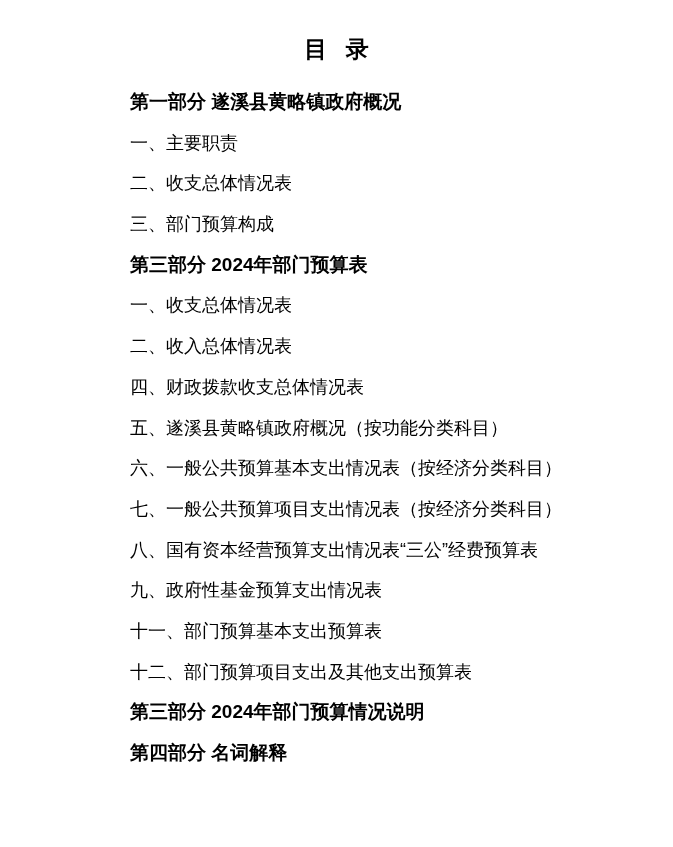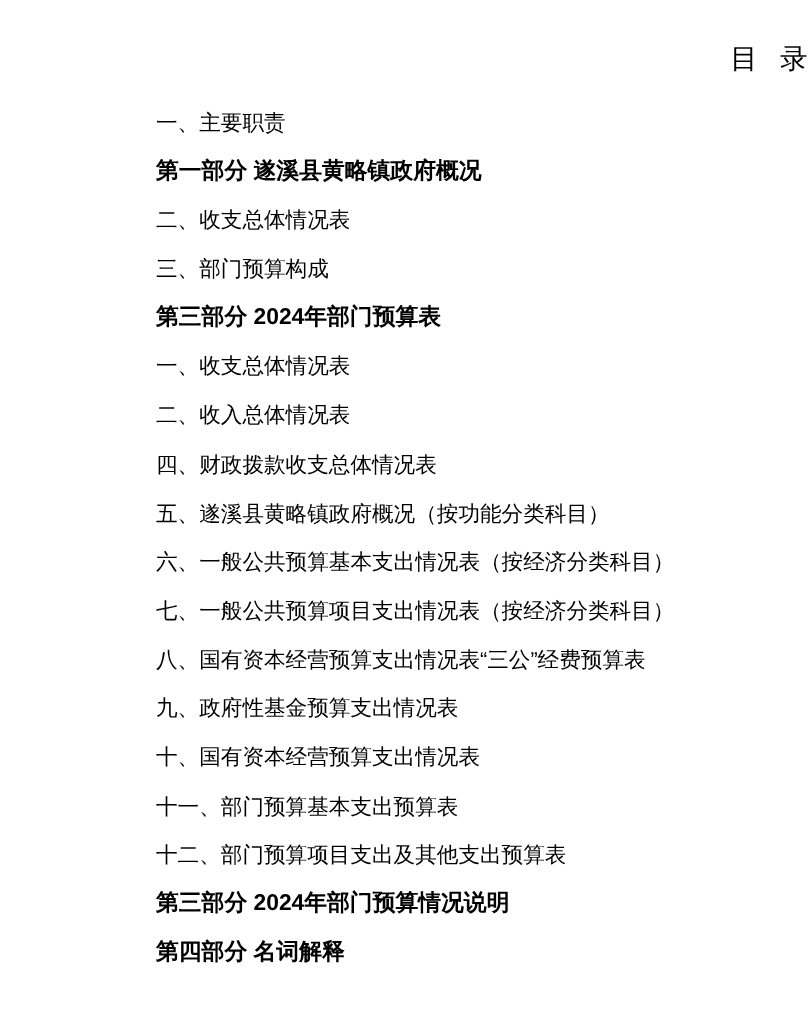--- a/index.html
+++ b/index.html
@@ -13,23 +13,23 @@
     height: 847px;
     background: #ffffff;
     color: #000000;
     font-family: "Liberation Sans", sans-serif;
     overflow: hidden;
   }
   .doc-title {
     padding-top: 35px;
     height: 29px;
     line-height: 29px;
-    text-align: right;
+    text-align: center;
     font-size: 23px;
-    font-weight: normal;
+    font-weight: bold;
     word-spacing: 12px;
     white-space: pre-wrap;
   }
   .toc {
     margin-top: 18px;
     margin-left: 130px;
     margin-right: 40px;
   }
   .toc-entry {
     line-height: 40.7px;
@@ -46,33 +46,32 @@
   }
 </style>
 </head>
 <body>
 
 <div class="page">
 
   <div class="doc-title">目 录</div>
 
   <div class="toc">
+    <div class="toc-entry toc-header">第一部分 遂溪县黄略镇政府概况</div>
     <div class="toc-entry toc-item">一、主要职责</div>
-    <div class="toc-entry toc-header">第一部分 遂溪县黄略镇政府概况</div>
     <div class="toc-entry toc-item">二、收支总体情况表</div>
     <div class="toc-entry toc-item">三、部门预算构成</div>
     <div class="toc-entry toc-header">第三部分 2024年部门预算表</div>
     <div class="toc-entry toc-item">一、收支总体情况表</div>
     <div class="toc-entry toc-item">二、收入总体情况表</div>
     <div class="toc-entry toc-item">四、财政拨款收支总体情况表</div>
     <div class="toc-entry toc-item">五、遂溪县黄略镇政府概况（按功能分类科目）</div>
     <div class="toc-entry toc-item">六、一般公共预算基本支出情况表（按经济分类科目）</div>
     <div class="toc-entry toc-item">七、一般公共预算项目支出情况表（按经济分类科目）</div>
     <div class="toc-entry toc-item">八、国有资本经营预算支出情况表“三公”经费预算表</div>
     <div class="toc-entry toc-item">九、政府性基金预算支出情况表</div>
-    <div class="toc-entry toc-item">十、国有资本经营预算支出情况表</div>
     <div class="toc-entry toc-item">十一、部门预算基本支出预算表</div>
     <div class="toc-entry toc-item">十二、部门预算项目支出及其他支出预算表</div>
     <div class="toc-entry toc-header">第三部分 2024年部门预算情况说明</div>
     <div class="toc-entry toc-header">第四部分 名词解释</div>
   </div>
 
 </div>
 
 </body></html>

